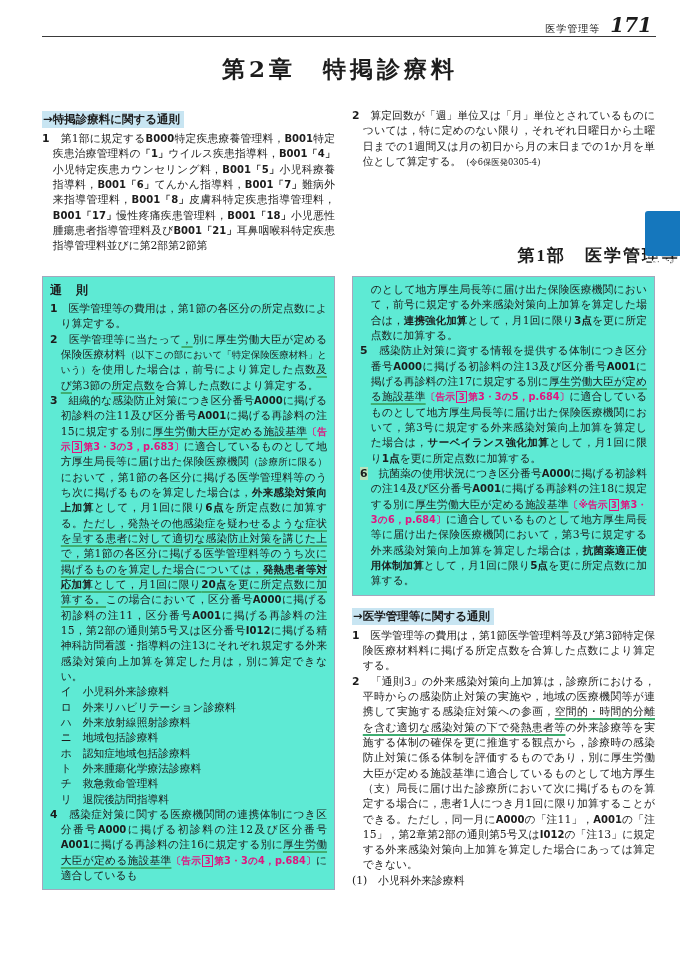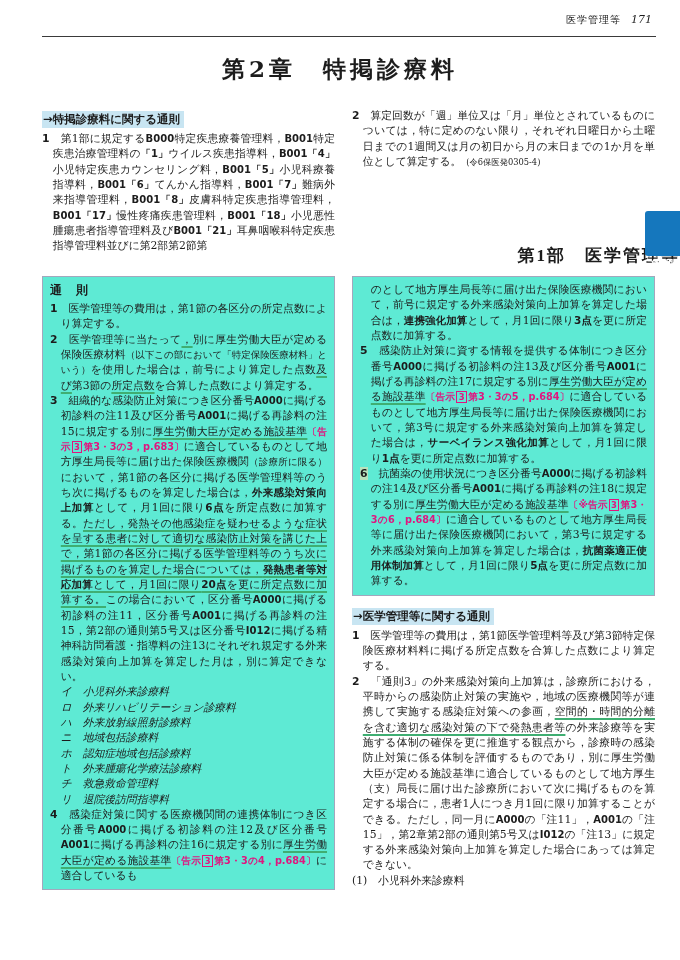--- a/index.html
+++ b/index.html
@@ -4,21 +4,21 @@
 <style>
   html,body { margin:0; padding:0; }
   body {
     width:680px; height:960px; background:#ffffff; position:relative; overflow:hidden;
     font-family:"DejaVu Serif","Liberation Serif",serif; color:#1c1c1c;
     -webkit-font-smoothing:antialiased;
   }
 
   .running-head { position:absolute; top:13px; right:28px; display:flex; align-items:baseline; gap:10px; }
   .rh-label { font-size:10px; letter-spacing:1px; }
-  .rh-page  { font-size:11px; font-weight:normal; font-style:italic; font-family:"DejaVu Serif","Liberation Serif",serif;text-align:right; }
+  .rh-page  { font-size:20px; font-weight:bold; font-style:italic; font-family:"DejaVu Serif","Liberation Serif",serif;text-align:right; }
   .head-rule { position:absolute; top:36px; left:42px; right:24px; border-top:1.5px solid #3a3a3a; }
 
   .chapter-title { position:absolute; top:54px; left:0; width:100%; text-align:center;
     font-size:23px; font-weight:bold; letter-spacing:4px; }
   .part-title { position:absolute; top:244px; left:0; width:100%; text-align:right;
     font-size:17px; font-weight:bold; letter-spacing:2px;font-family:Liberation Serif, serif; }
 
   .top-cols { position:absolute; top:108px; left:42px; width:613px; display:flex; gap:17px; }
   .top-left  { width:293px; }
   .top-right { width:303px; }
@@ -29,21 +29,21 @@
   .right-stack { width:303px; }
   .box-right { width:303px; margin-bottom:9px; }
   .bt { font-family:"DejaVu Sans","Liberation Sans",sans-serif; font-weight:bold; font-size:12px; margin-bottom:2px; letter-spacing:1px; }
 
   .hl-head { display:inline-block; background:#c8e5f2; font-family:"DejaVu Sans","Liberation Sans",sans-serif;
     font-weight:bold; font-size:11.5px; padding:1px 4px 1px 1px; margin-bottom:3px; }
 
   .para { font-size:10.8px; line-height:1.42; text-align:justify; }
   .para.num  { padding-left:1em; text-indent:-1em; }
   .para.cont { padding-left:1em; }
-  .para.li   { padding-left:2em; text-indent:-1em;font-style:italic; }
+  .para.li   { padding-left:2em; text-indent:-1em; }
   .para.li1  { padding-left:1.4em; text-indent:-1.4em; }
 
   .n   { font-family:"DejaVu Sans","Liberation Sans",sans-serif; font-weight:bold; }
   .g   { font-family:"DejaVu Sans","Liberation Sans",sans-serif; font-weight:bold; font-size:0.93em; }
   .gb  { font-family:"DejaVu Sans","Liberation Sans",sans-serif; font-weight:bold; font-size:0.97em; }
   .pk  { color:#e0157f; font-family:"DejaVu Sans","Liberation Sans",sans-serif; font-weight:600; font-size:0.9em; }
   .pkb { color:#e0157f; border:1px solid #e0157f; font-size:0.78em; padding:0 1.5px; margin:0 1px;
          font-family:"DejaVu Sans","Liberation Sans",sans-serif; font-weight:600; }
   .tl  { color:#0b93be; font-family:"DejaVu Sans","Liberation Sans",sans-serif; font-weight:bold; font-size:0.93em; }
   .gu  { text-decoration:underline; text-decoration-color:#3fae72; text-decoration-thickness:1.5px; text-underline-offset:2.5px; }

